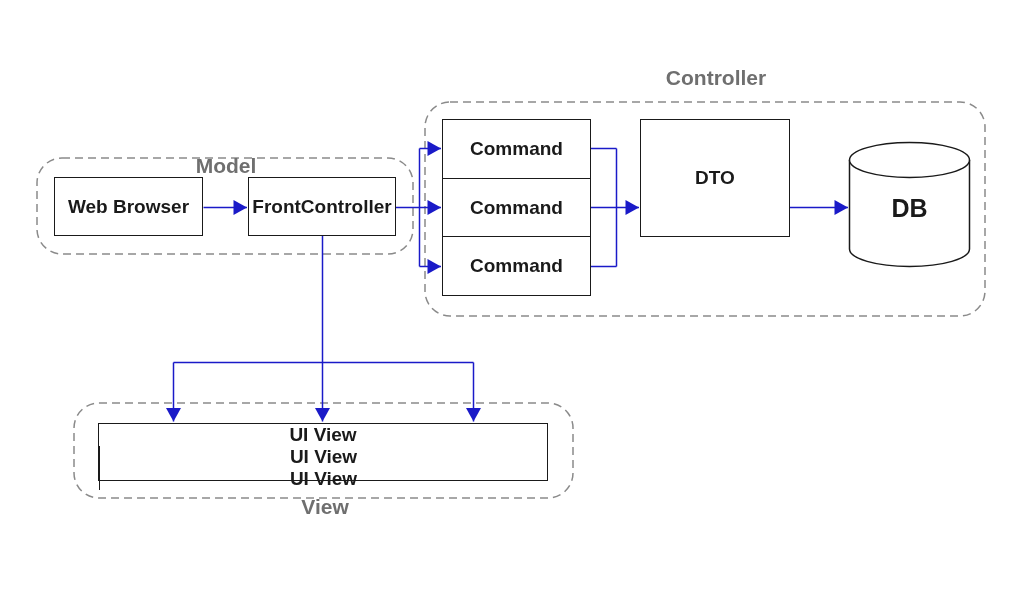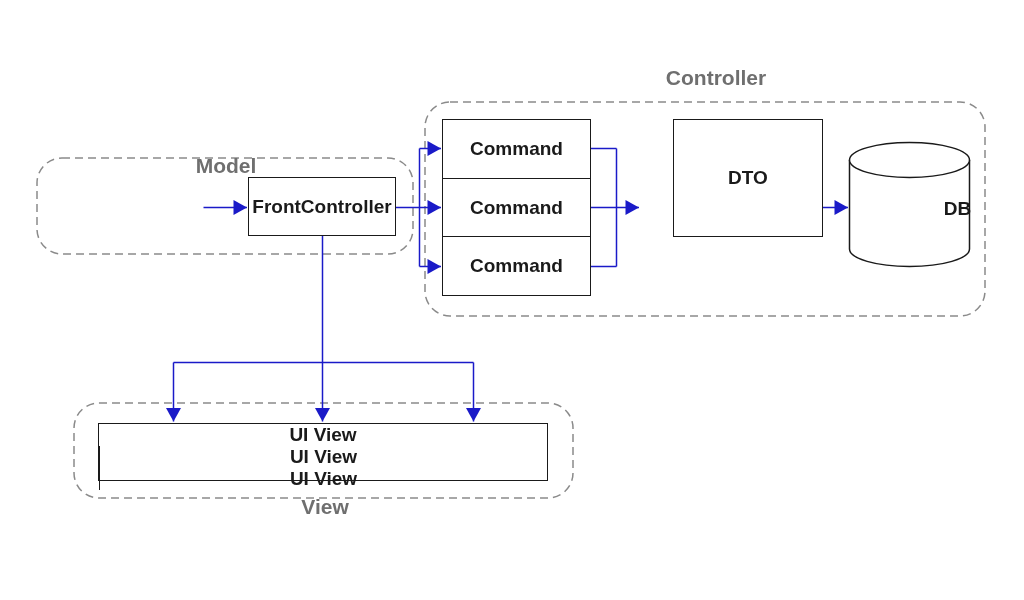--- a/index.html
+++ b/index.html
@@ -36,21 +36,21 @@
     white-space:nowrap;
   }
   .stack{flex-direction:column;align-items:stretch;justify-content:flex-start;padding:0;}
   .stack .cell{flex:1;display:flex;align-items:center;justify-content:center;}
   .stack .cell + .cell{border-top:1.5px solid var(--c-node-border,#1a1a1a);}
   .row{flex-direction:column;align-items:stretch;justify-content:flex-start;padding:0;}
   .row .cell{flex:1;display:flex;align-items:center;justify-content:center;}
   .row .cell + .cell{border-left:1.5px solid var(--c-node-border,#1a1a1a);}
   .db-label{
     position:absolute;z-index:2;display:flex;align-items:center;justify-content:center;
-    font-size:19px;font-weight:600;color:var(--c-node-text,#1a1a1a);padding-left:48px;
+    font-size:25px;font-weight:600;color:var(--c-node-text,#1a1a1a);
   }
 </style>
 </head>
 <body>
 
 <div class="canvas">
 
   <svg class="layer" width="1024" height="600" viewBox="0 0 1024 600">
     <defs>
       <marker id="ah" markerUnits="userSpaceOnUse" markerWidth="15" markerHeight="16" refX="14" refY="8" orient="auto">
@@ -83,29 +83,30 @@
     <line class="con" x1="322.5" y1="236" x2="322.5" y2="421.5" marker-end="url(#ah)"></line>
     <line class="con" x1="173.5" y1="362.5" x2="473.5" y2="362.5"></line>
     <line class="con" x1="173.5" y1="362.5" x2="173.5" y2="421.5" marker-end="url(#ah)"></line>
     <line class="con" x1="473.5" y1="362.5" x2="473.5" y2="421.5" marker-end="url(#ah)"></line>
   </svg>
 
   <div class="glabel" style="left:226px;top:121px;margin-top:34px;">Model</div>
   <div class="glabel" style="left:716px;top:67px;">Controller</div>
   <div class="glabel" style="left:325px;top:496px;">View</div>
 
+  <div class="node" style="left:54px;top:177px;width:149px;height:59px;">Web Browser</div>
   <div class="node" style="left:248px;top:177px;width:148px;height:59px;">FrontController</div>
 
   <div class="node stack" style="left:442px;top:119px;width:149px;height:177px;">
     <div class="cell">Command</div>
     <div class="cell">Command</div>
     <div class="cell">Command</div>
   </div>
 
-  <div class="node stack" style="left:673px;top:119px;width:150px;height:118px;">
+  <div class="node stack" style="left:640px;top:119px;width:150px;height:118px;">
     <div class="cell">DTO</div>
   </div>
 
   <div class="db-label" style="left:849px;top:150px;width:121px;height:117px;">DB</div>
 
   <div class="node row" style="left:98px;top:423px;width:450px;height:58px;">
     <div class="cell">UI View</div>
     <div class="cell">UI View</div>
     <div class="cell">UI View</div>
   </div>

